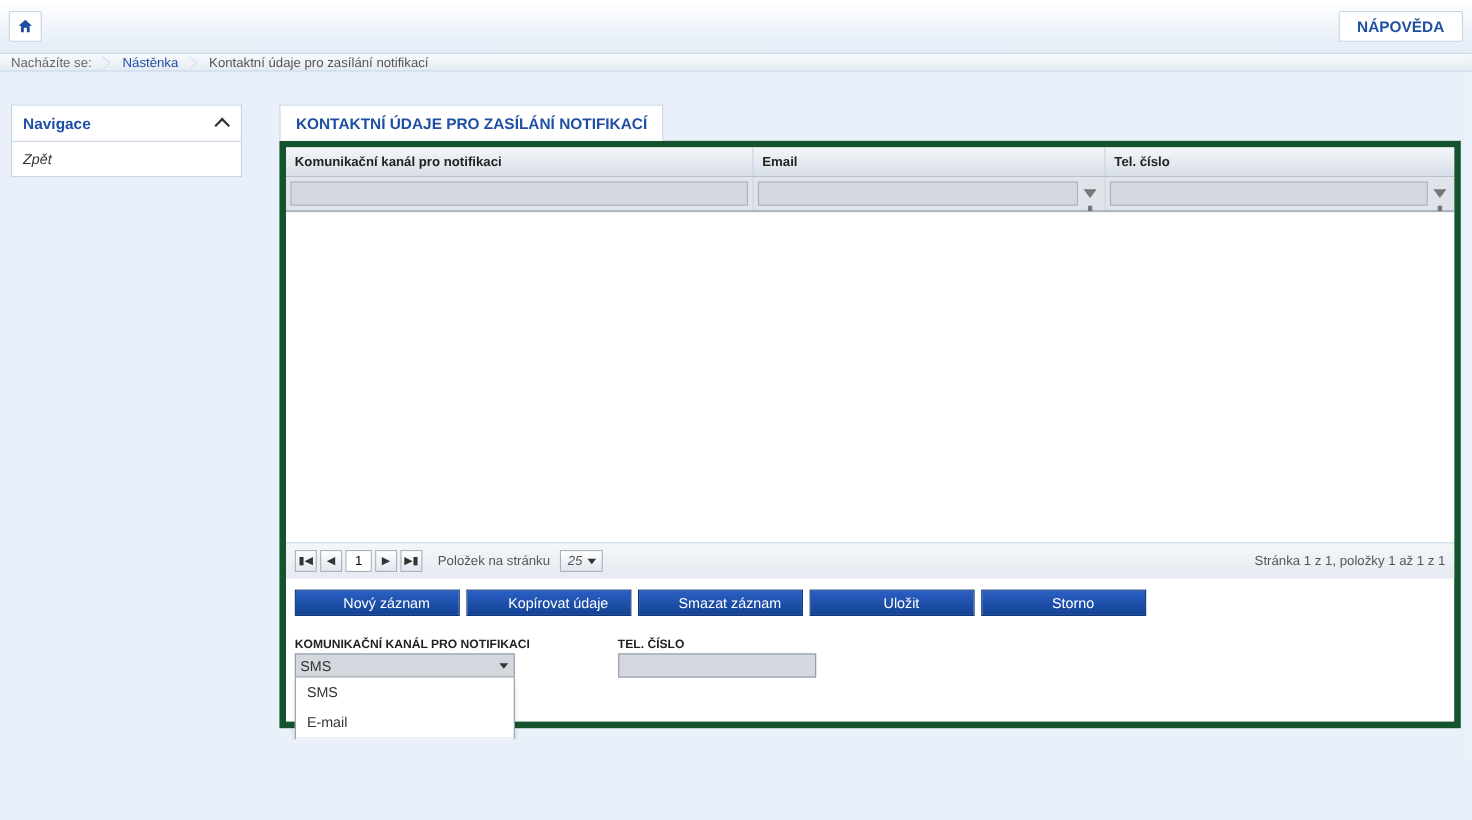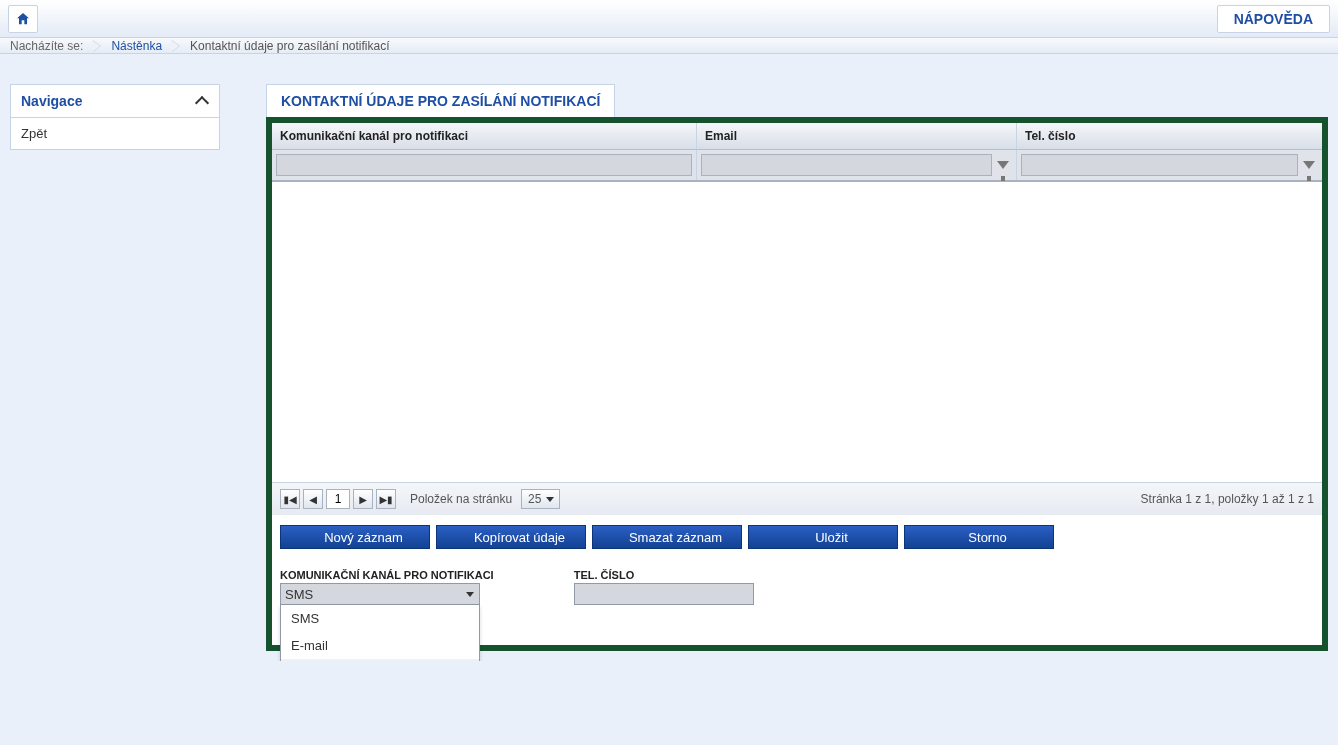--- a/index.html
+++ b/index.html
@@ -1,31 +1,31 @@
 <!DOCTYPE html>
 <html><head>
 <meta charset="utf-8">
 <style>
 *{box-sizing:border-box;margin:0;padding:0;}
 body{font-family:Arial,Helvetica,sans-serif;font-size:13px;background:#eaf0f9;color:#333;}
-.topbar{height:38px;background:linear-gradient(180deg,#fff 0%,#e3ebf6 100%);border-bottom:1px solid #c7d4e6;display:flex;align-items:center;justify-content:space-between;padding:0 8px;}
+.topbar{height:49px;background:linear-gradient(180deg,#fff 0%,#e3ebf6 100%);border-bottom:1px solid #c7d4e6;display:flex;align-items:center;justify-content:space-between;padding:0 8px;}
 .home-btn{width:30px;height:28px;background:#fff;border:1px solid #c7d4e6;border-radius:2px;display:flex;align-items:center;justify-content:center;cursor:pointer;}
 .home-btn svg{width:16px;height:16px;fill:#1e4fa3;}
 .help-btn{height:28px;padding:0 16px;background:#fff;border:1px solid #c7d4e6;border-radius:2px;color:#1e4fa3;font-weight:bold;font-size:14px;cursor:pointer;display:flex;align-items:center;}
 .breadcrumb-bar{height:16px;background:linear-gradient(180deg,#f7f9fc 0%,#e6ecf5 100%);border-bottom:1px solid #c7d4e6;display:flex;align-items:center;padding:0 10px;font-size:12px;color:#666;}
 .bc-sep{width:0;height:0;border-top:6px solid transparent;border-bottom:6px solid transparent;border-left:8px solid #c7d4e6;margin:0 10px;position:relative;}
 .bc-sep::after{content:"";position:absolute;left:-9px;top:-6px;width:0;height:0;border-top:6px solid transparent;border-bottom:6px solid transparent;border-left:8px solid #eef2f8;}
 .bc-item{color:#1e4fa3;cursor:pointer;font-weight:normal;}
 .bc-current{color:#555;}
-.main-wrap{display:flex;gap:46px;padding:30px 10px 10px 10px;align-items:flex-start;}
+.main-wrap{display:flex;gap:34px;padding:30px 10px 10px 10px;align-items:flex-start;}
 .sidebar{width:210px;background:#fff;border:1px solid #c7d4e6;}
 .sidebar-header{display:flex;align-items:center;justify-content:space-between;padding:8px 10px;border-bottom:1px solid #c7d4e6;color:#1e4fa3;font-weight:bold;font-size:14px;}
 .chevron-up{width:12px;height:12px;}
 .chevron-up::before{content:"";display:block;width:8px;height:8px;border-left:2px solid #333;border-top:2px solid #333;transform:rotate(45deg);margin-top:3px;}
-.sidebar-item{padding:8px 10px;color:#333;cursor:pointer;font-size:13px;}
+.sidebar-item{padding:8px 10px;color:#333;cursor:pointer;font-size:13px;font-style:italic;}
 .content{flex:1;}
 .panel-title-tab{display:inline-block;background:#fff;border:1px solid #c7d4e6;border-bottom:none;padding:8px 14px;color:#1e4fa3;font-weight:bold;font-size:14px;}
 .panel{background:#fff;border:6px solid #14532d;}
 .grid-header{display:flex;background:linear-gradient(180deg,#f4f6f9 0%,#d8dee8 100%);border-bottom:1px solid #b5bfcf;}
 .grid-col{padding:6px 8px;font-size:12px;font-weight:bold;color:#222;border-right:1px solid #c7d4e6;}
 .gc1{width:425px;}
 .gc2{width:320px;}
 .gc3{flex:1;border-right:none;}
 .grid-filter{display:flex;background:#e0e4ea;border-bottom:2px solid #a9b2c0;}
 .filter-cell{padding:4px 4px;border-right:1px solid #c7d4e6;display:flex;align-items:center;gap:2px;}
@@ -33,21 +33,21 @@
 .filter-input{flex:1;height:22px;background:#d4d8de;border:1px solid #a9b2c0;padding:0 4px;font-size:12px;}
 .filter-icon{width:18px;height:18px;display:flex;align-items:center;justify-content:center;cursor:pointer;}
 .funnel{width:0;height:0;border-left:6px solid transparent;border-right:6px solid transparent;border-top:8px solid #777;position:relative;}
 .funnel::after{content:"";position:absolute;left:-2px;top:7px;width:4px;height:5px;background:#777;}
 .grid-body{height:300px;background:#fff;}
 .grid-footer{display:flex;align-items:center;justify-content:space-between;background:linear-gradient(180deg,#f4f6f9 0%,#e6eaf1 100%);border-top:1px solid #c7d4e6;padding:6px 8px;font-size:12px;color:#555;}
 .pager{display:flex;align-items:center;gap:3px;}
 .pager-btn{width:20px;height:20px;background:linear-gradient(180deg,#fff 0%,#e0e6ef 100%);border:1px solid #a9b2c0;display:flex;align-items:center;justify-content:center;cursor:pointer;font-size:10px;color:#333;}
 .pager-input{width:24px;height:20px;border:1px solid #a9b2c0;text-align:center;font-size:12px;padding:0;}
 .pager-label{margin-left:11px;margin-right:6px;}
-.per-page{height:20px;border:1px solid #a9b2c0;background:linear-gradient(180deg,#fff 0%,#e0e6ef 100%);padding:0 18px 0 6px;position:relative;cursor:pointer;display:flex;align-items:center;}
+.per-page{height:20px;border:1px solid #a9b2c0;background:linear-gradient(180deg,#fff 0%,#e0e6ef 100%);padding:0 18px 0 6px;position:relative;cursor:pointer;display:flex;align-items:center;font-style:italic;}
 .per-page::after{content:"";position:absolute;right:5px;top:7px;width:0;height:0;border-left:4px solid transparent;border-right:4px solid transparent;border-top:5px solid #333;}
 .action-bar{display:flex;gap:6px;padding:10px 8px 6px 8px;}
 .action-btn{flex:0 0 150px;height:24px;background:linear-gradient(180deg,#2a5fc4 0%,#134293 100%);border:1px solid #0c3478;color:#fff;font-size:13px;cursor:pointer;display:flex;align-items:center;justify-content:center;padding-left:17px;}
 .form-area{padding:14px 8px 40px 8px;display:flex;gap:80px;position:relative;}
 .form-group{display:flex;flex-direction:column;gap:2px;}
 .form-label{font-size:11px;font-weight:bold;color:#222;}
 .form-select-wrap{position:relative;width:160px;}
 .form-select{width:200px;height:22px;background:#d4d8de;border:1px solid #8f99a8;padding:0 18px 0 4px;font-size:13px;display:flex;align-items:center;cursor:pointer;position:relative;}
 .form-select::after{content:"";position:absolute;right:5px;top:8px;width:0;height:0;border-left:4px solid transparent;border-right:4px solid transparent;border-top:5px solid #333;}
 .form-input{width:180px;height:22px;background:#d4d8de;border:1px solid #8f99a8;padding:0 4px;font-size:13px;}

